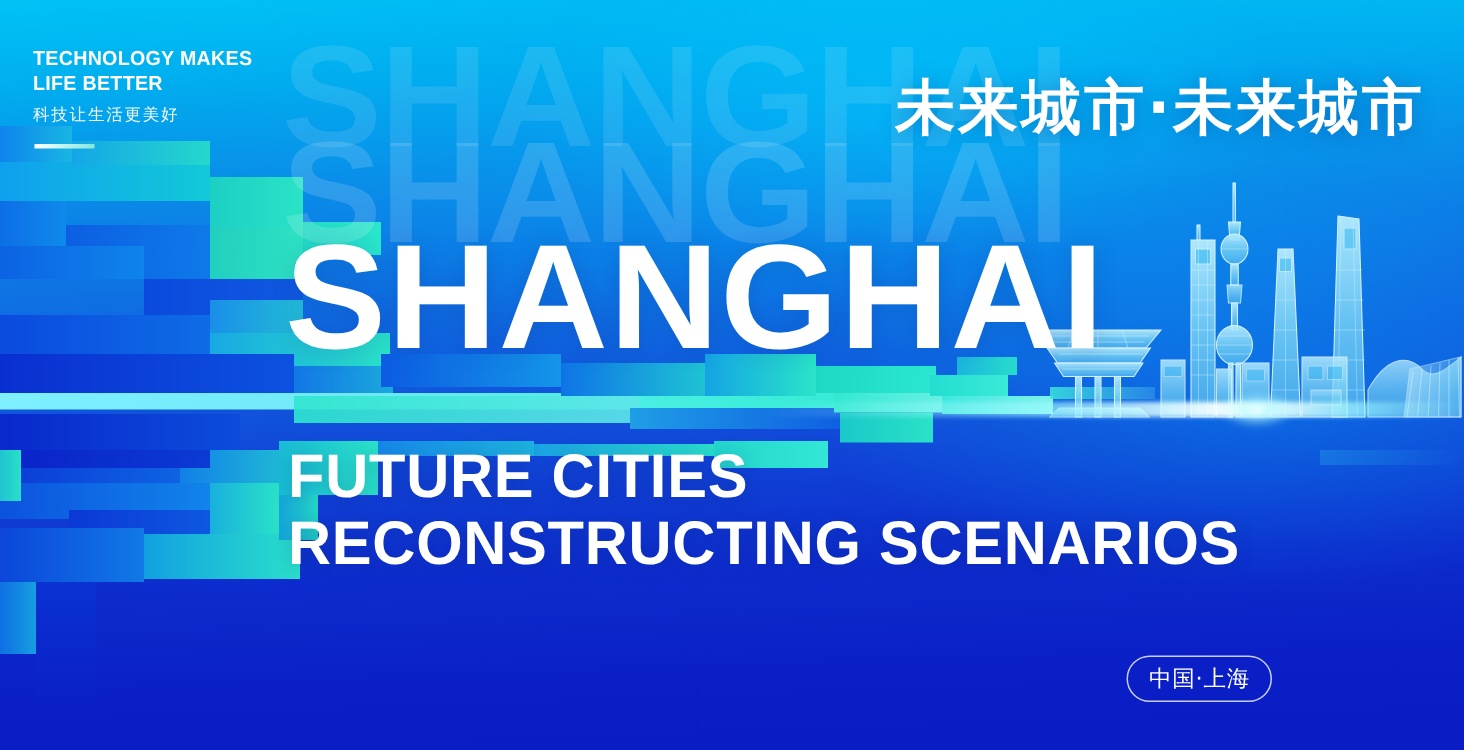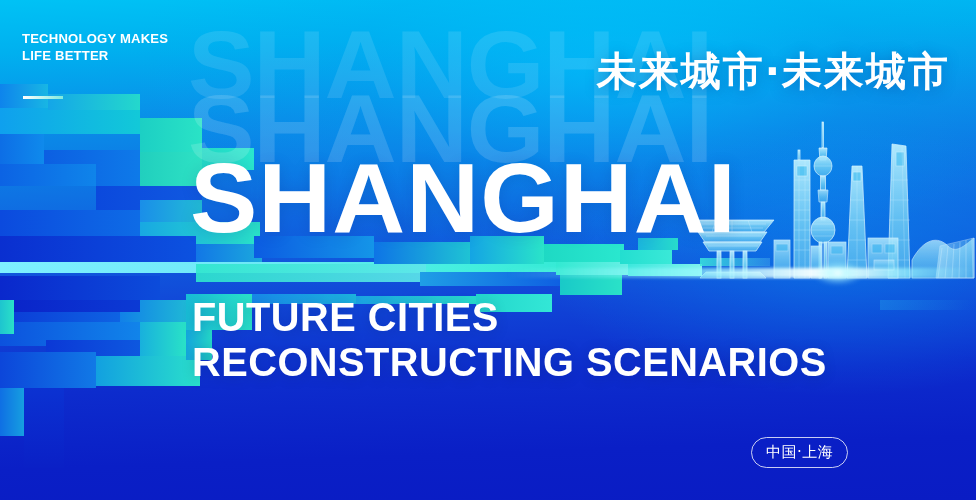--- a/index.html
+++ b/index.html
@@ -293,20 +293,21 @@
   </div>
 
   <div class="horizon"></div>
   <div class="horizon-star"></div>
 
   <div class="tagline">
     <div class="en">
       <div>TECHNOLOGY MAKES</div>
       <div>LIFE BETTER</div>
     </div>
+    <div class="cn">科技让生活更美好</div>
   </div>
   <div class="tagline-rule"></div>
 
   <div class="cn-title">未来城市·未来城市</div>
 
   <div class="main-title">SHANGHAI</div>
 
   <div class="sub-en">
     <div>FUTURE CITIES</div>
     <div>RECONSTRUCTING SCENARIOS</div>

